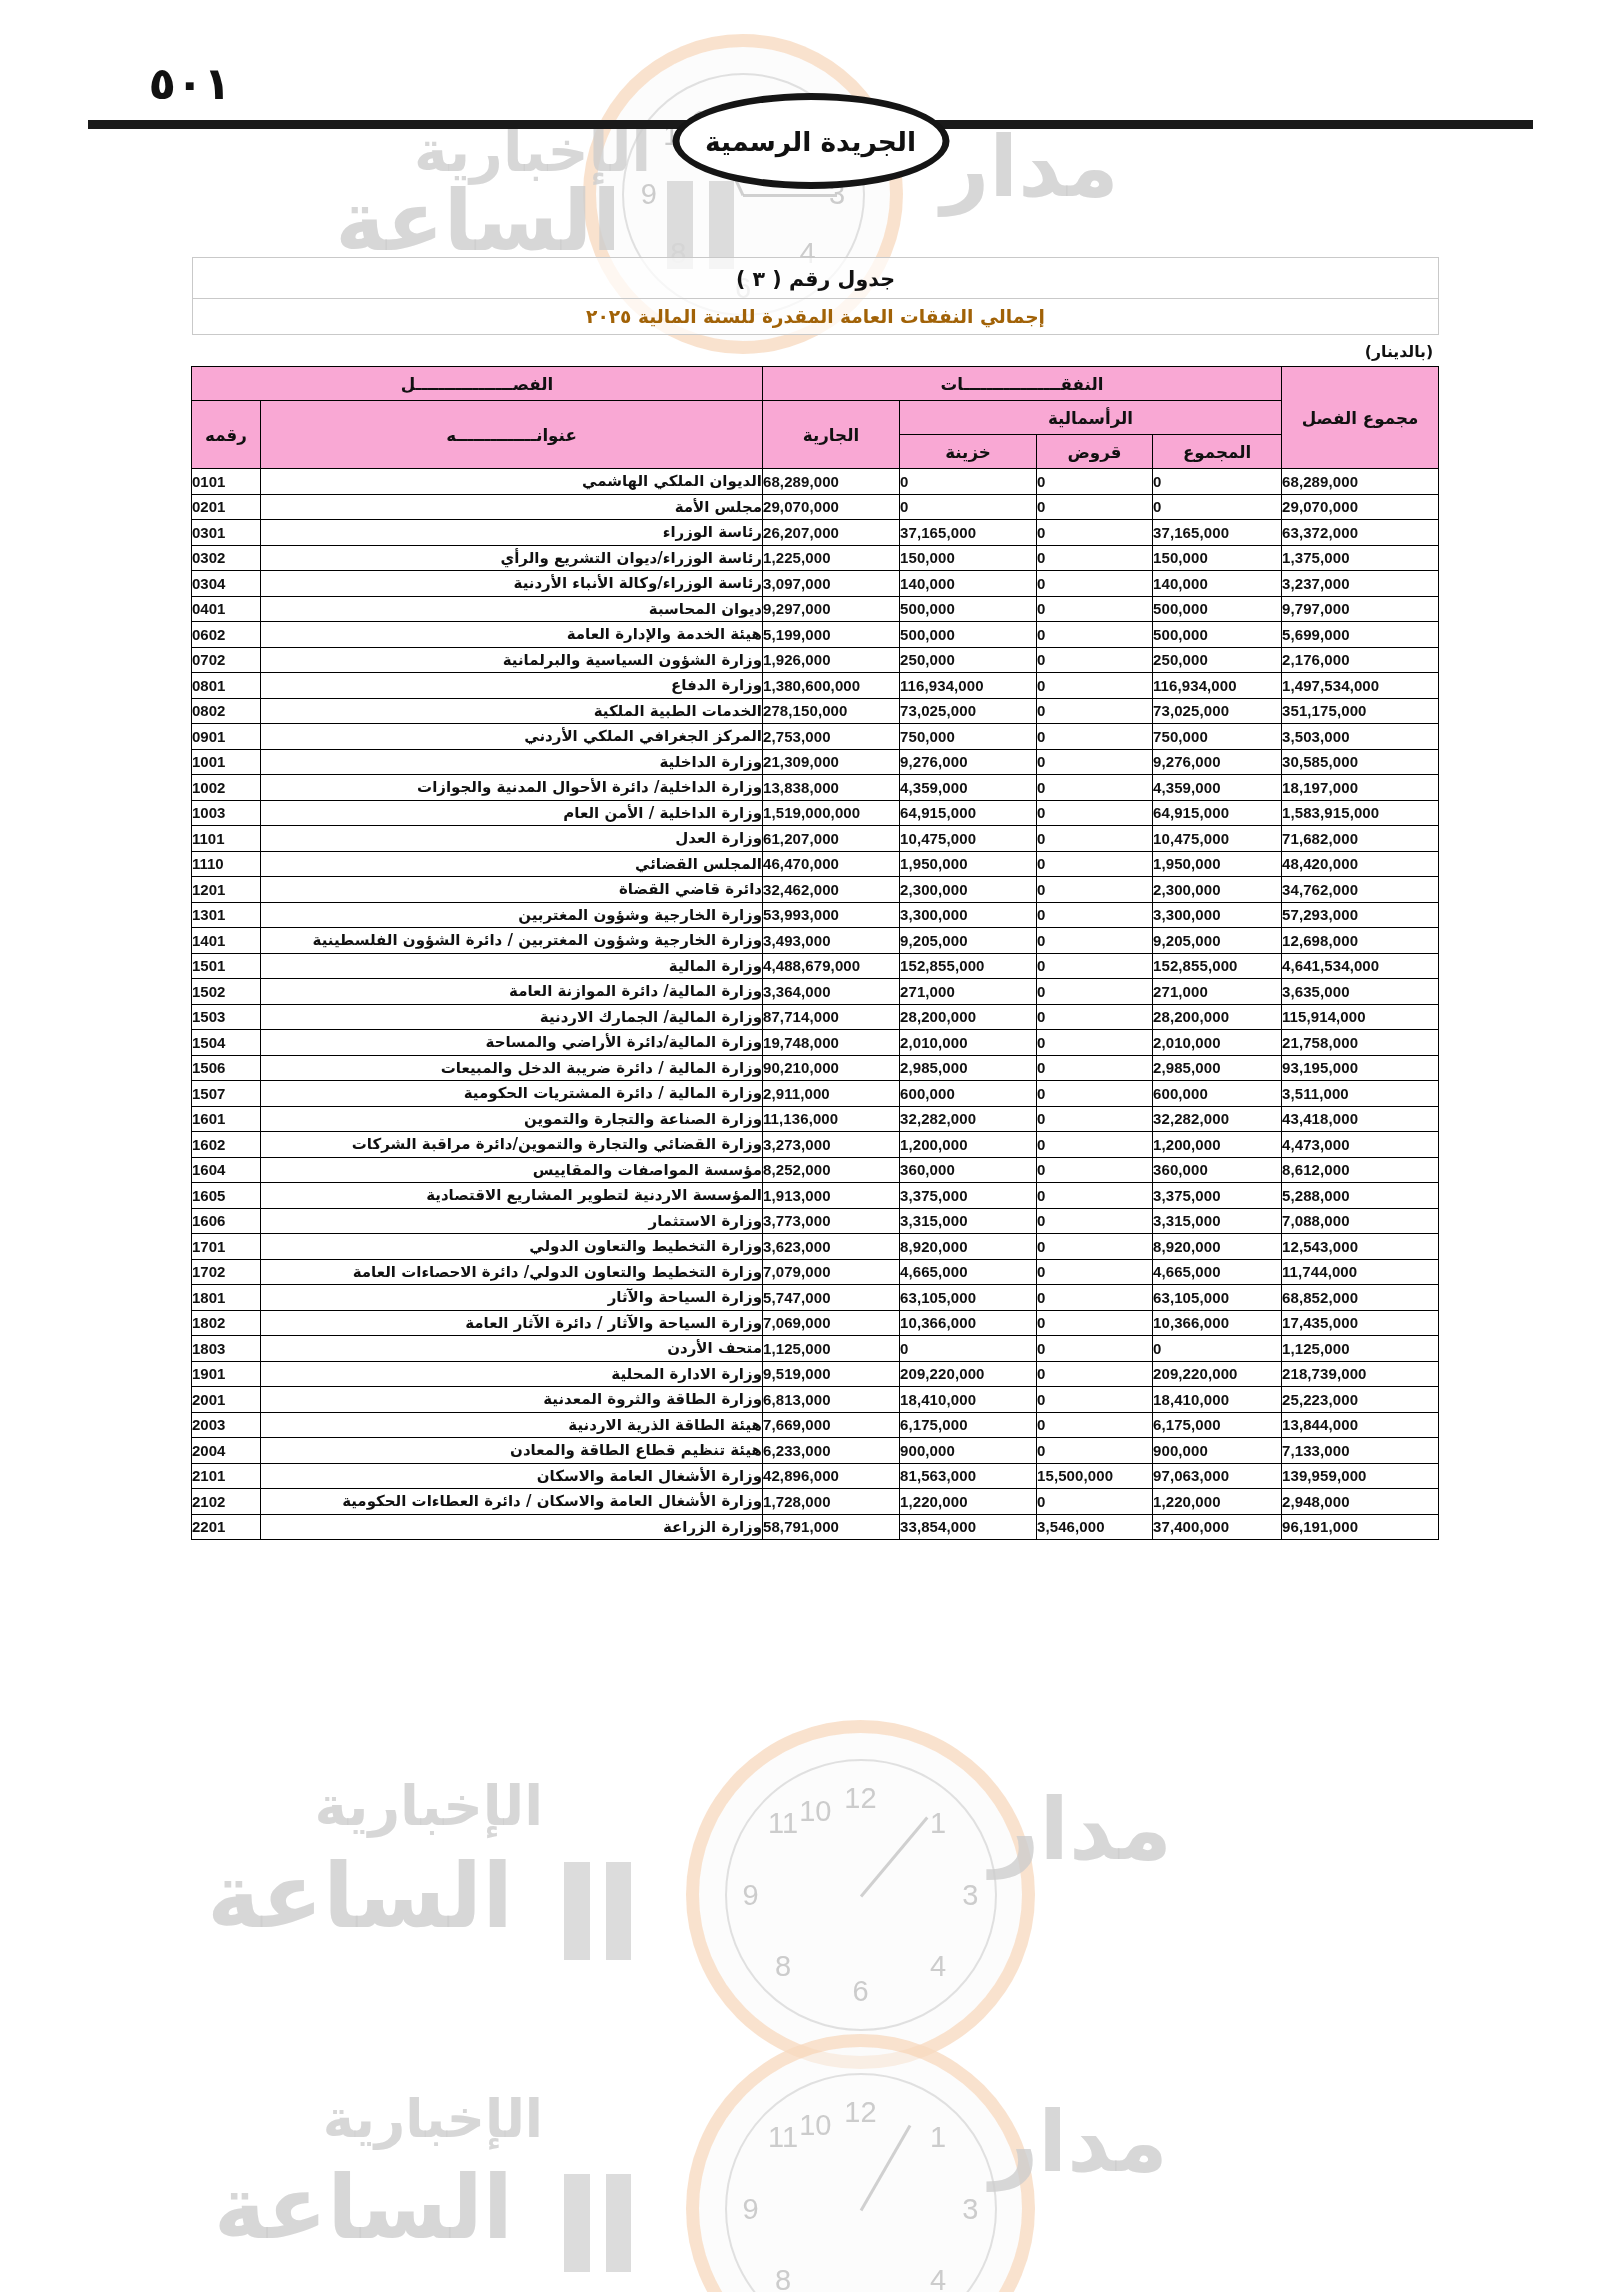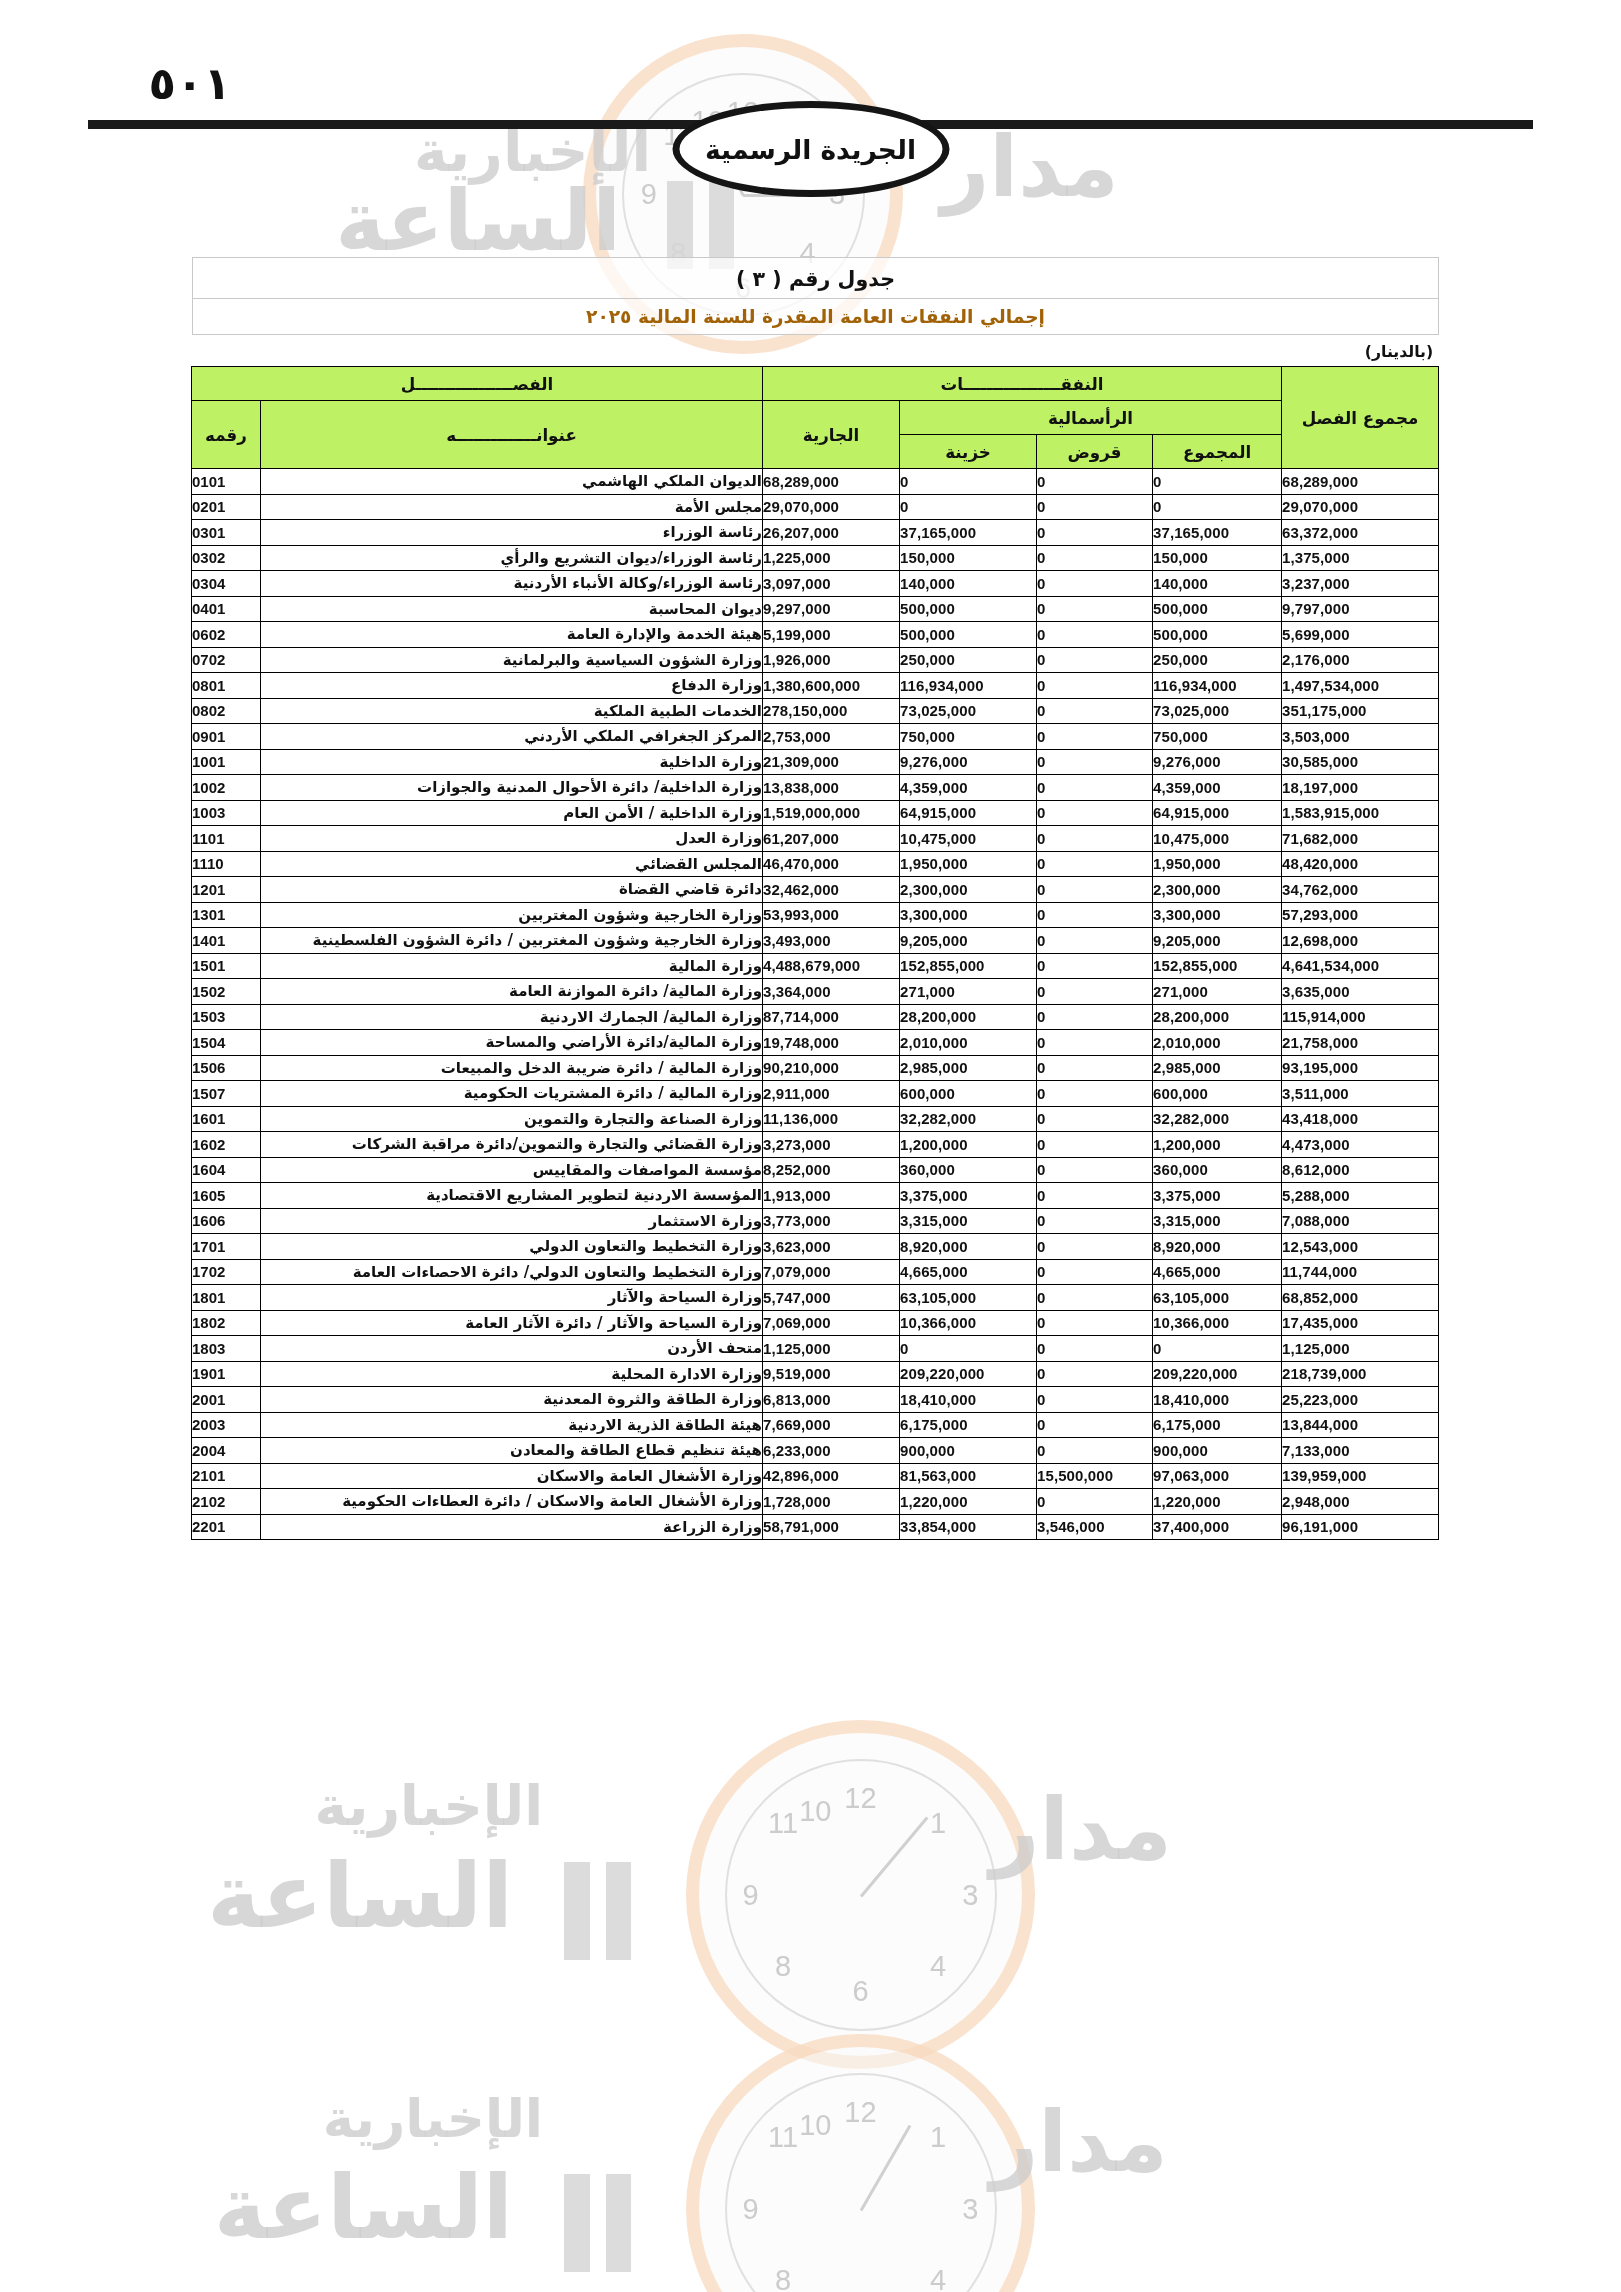--- a/index.html
+++ b/index.html
@@ -77,21 +77,21 @@
     position: absolute;
     top: 120px;
     left: 88px;
     right: 88px;
     height: 8.8px;
     background: #1a1a1a;
     z-index: 2;
   }
   .gazette-oval {
     position: absolute;
-    top: 101px;
+    top: 93px;
     left: 50%;
     transform: translateX(-50%);
     width: 263px;
     height: 82px;
     border: 7.8px solid #151515;
     border-radius: 50%;
     background: #ffffff;
     display: flex;
     align-items: center;
     justify-content: center;
@@ -146,21 +146,21 @@
     border-collapse: collapse;
     width: 100%;
     table-layout: fixed;
     background: #ffffff;
   }
   table.budget th, table.budget td {
     border: 1px solid #000;
     padding: 0;
   }
   table.budget thead th {
-    background: #bef264;
+    background: #f9a8d4;
     font-size: 16.7px;
     font-weight: bold;
     color: #111;
     text-align: center;
     height: 33px;
   }
 
   table.budget tbody td {
     height: 24.5px;
     font-size: 15px;

